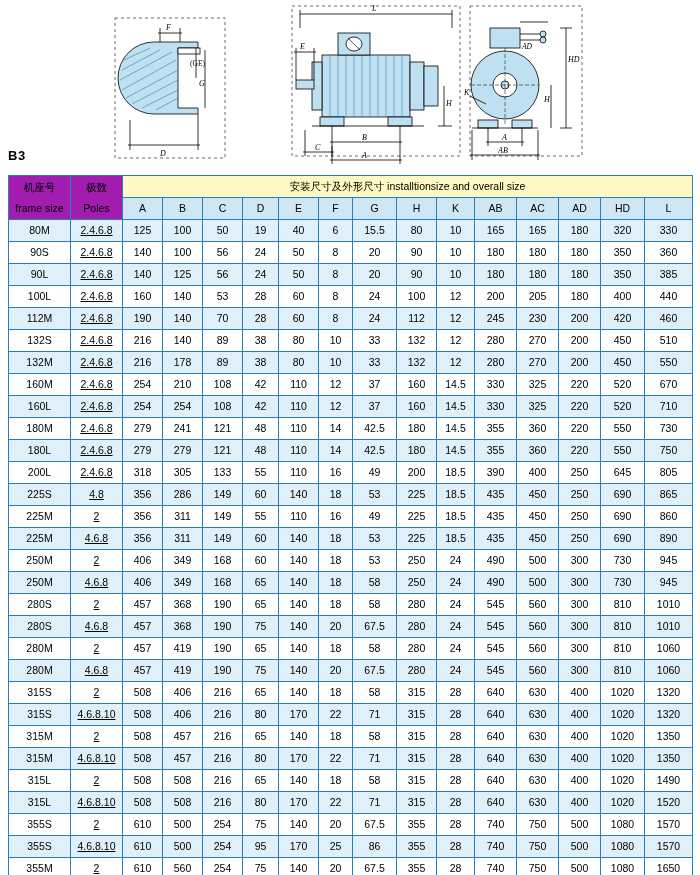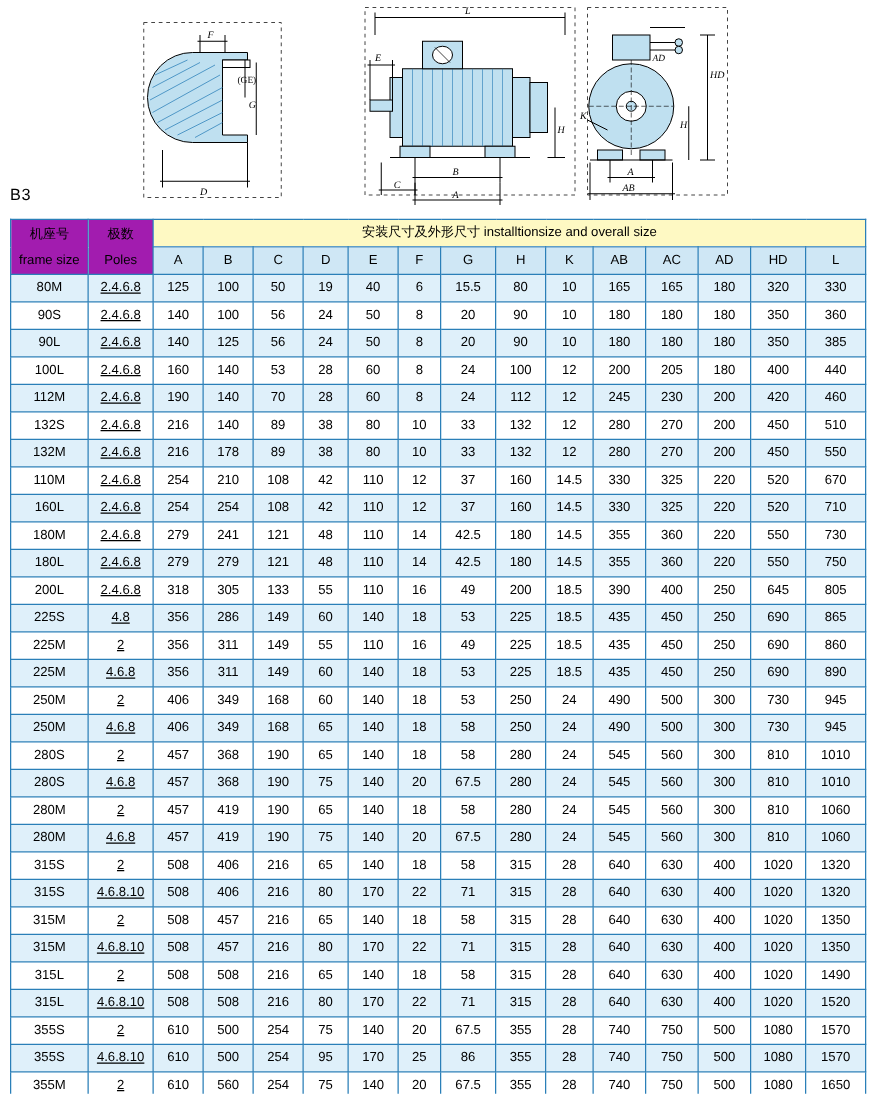--- a/index.html
+++ b/index.html
@@ -31,21 +31,21 @@
   .drawings svg {
     display: block;
   }
 
   
   .b3-label {
     position: absolute;
     left: 8px;
     top: 148px;
     font-size: 13px;
-    font-weight: normal;
+    font-weight: bold;
     letter-spacing: 0.5px;
   }
 
   
   .table-wrap {
     position: absolute;
     left: 8px;
     top: 175px;
     width: 684px;
   }
@@ -434,21 +434,21 @@
             <td>33</td>
             <td>132</td>
             <td>12</td>
             <td>280</td>
             <td>270</td>
             <td>200</td>
             <td>450</td>
             <td>550</td>
           </tr>
           <tr class="row-norm">
-            <td class="c-frame">110M</td>
+            <td class="c-frame">160M</td>
             <td class="c-poles">2.4.6.8</td>
             <td>254</td>
             <td>210</td>
             <td>108</td>
             <td>42</td>
             <td>110</td>
             <td>12</td>
             <td>37</td>
             <td>160</td>
             <td>14.5</td>

